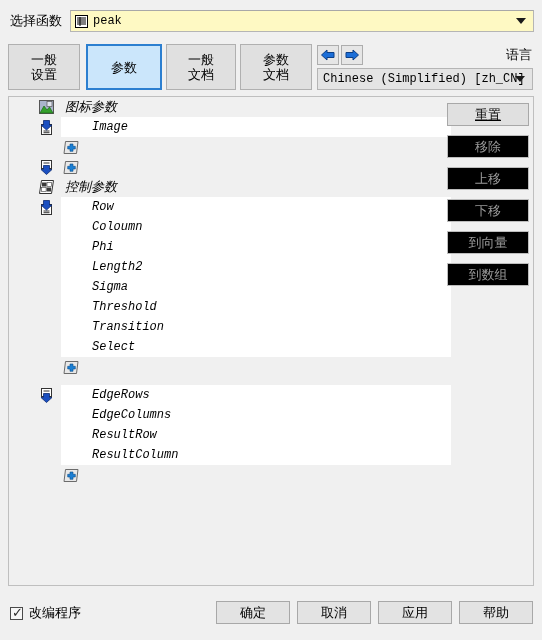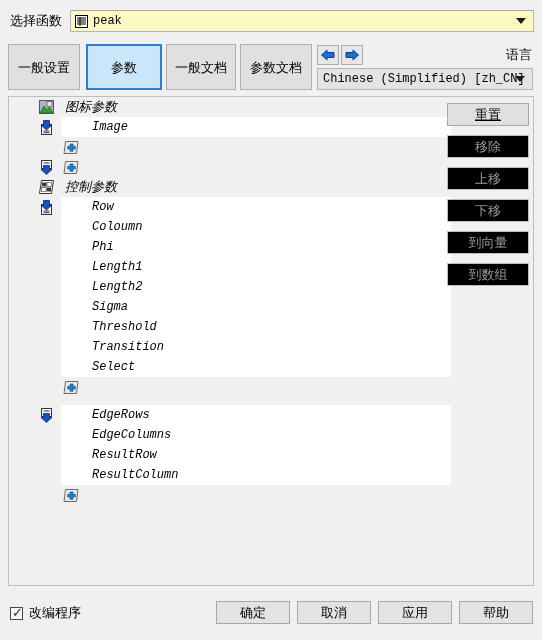--- a/index.html
+++ b/index.html
@@ -57,21 +57,21 @@
     position: absolute; left: 0; top: 44px; width: 542px; height: 48px;
   }
   .tabbtn {
     position: absolute; top: 0;
     height: 46px;
     background: #e0e0e0;
     border: 1px solid #b0b0b0;
     color: #000;
     font-size: 13px;
     line-height: 15px;
-    display: flex; flex-direction: row;
+    display: flex; flex-direction: column;
     align-items: center; justify-content: center;
     cursor: default;
     user-select: none;
   }
   .tabbtn.sel {
     background: #cbe6fb;
     border: 2px solid #2c7fd0;
   }
   .tab0 { left: 8px;   width: 72px; }
   .tab1 { left: 86px;  width: 76px; }
@@ -369,26 +369,20 @@
         </div>
       <div class="row">
           <span class="gutter"></span>
           <span class="rowbody white">
             <span class="rowtext">Phi</span>
           </span>
         </div>
       <div class="row">
           <span class="gutter"></span>
           <span class="rowbody white">
-            <span class="rowtext">Length1</span>
-          </span>
-        </div>
-      <div class="row">
-          <span class="gutter"></span>
-          <span class="rowbody white">
             <span class="rowtext">Length2</span>
           </span>
         </div>
       <div class="row">
           <span class="gutter"></span>
           <span class="rowbody white">
             <span class="rowtext">Sigma</span>
           </span>
         </div>
       <div class="row">

